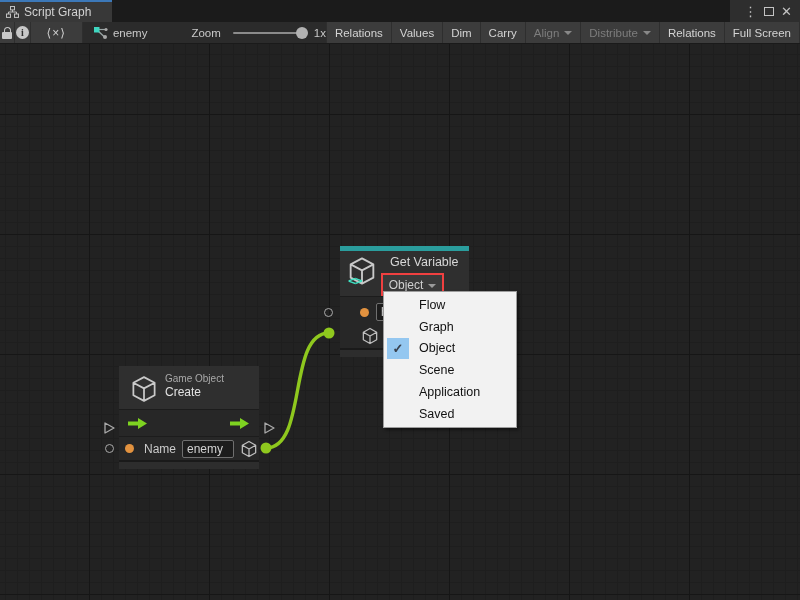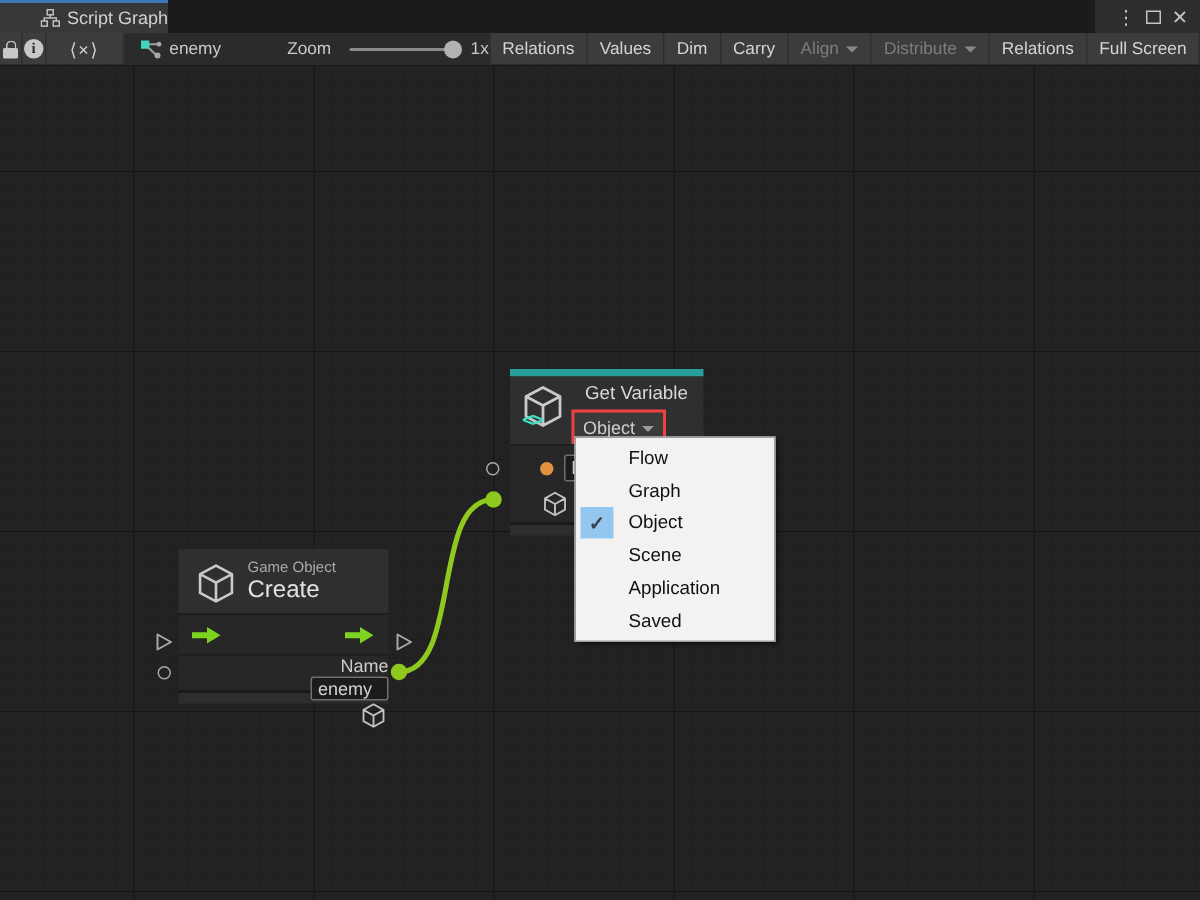--- a/index.html
+++ b/index.html
@@ -3,21 +3,21 @@
 <meta charset="utf-8">
 <style>
   * { margin:0; padding:0; box-sizing:border-box; }
   html,body { width:800px; height:600px; overflow:hidden; background:#222; }
   body { font-family:"Liberation Sans", sans-serif; -webkit-font-smoothing:antialiased; }
   #window { position:relative; width:800px; height:600px; background:#222; overflow:hidden; }
 
   
   .tabbar { position:absolute; left:0; top:0; width:800px; height:22px; background:#1b1b1b; }
   .tab { position:absolute; left:0; top:0; height:22px; width:112px; background:#383838;
-         border-top:2px solid #3c78b8; display:flex; align-items:center; padding-left:6px; gap:5px;justify-content:flex-end; }
+         border-top:2px solid #3c78b8; display:flex; align-items:center; padding-left:6px; gap:5px; }
   .tab-label { color:#d2d2d2; font-size:12px; }
   .win-controls { position:absolute; right:0; top:0; height:22px; width:70px; background:#2e2e2e;
                   display:flex; align-items:center; justify-content:flex-end; gap:7px; padding-right:8px; }
   .wc { color:#c4c4c4; font-size:13px; line-height:1; cursor:default; }
   .wc-max { width:10px; height:9px; border:1.5px solid #c4c4c4; display:inline-block; }
 
   
   .toolbar { position:absolute; left:0; top:22px; width:800px; height:22px; background:#3c3c3c;
              border-bottom:1px solid #1a1a1a; display:flex; align-items:stretch; color:#d4d4d4; font-size:11.5px; }
   .tb-btn { display:flex; align-items:center; justify-content:center; padding:0 8px;
@@ -59,24 +59,24 @@
   .node { position:absolute; z-index:2; }
   .node-header { background:#2f2f2f; position:relative; }
   .node-section { background:#272727; border-top:1px solid #1c1c1c; position:relative; }
   .node-footer { background:#2d2d2d; border-top:2px solid #1a1a1a; }
 
   
   #create-node { left:119px; top:322px; width:140px; }
   #create-node .node-header { height:43px; }
   .create-texts { position:absolute; left:46px; top:7px; }
   .create-cat { color:#a9a9a9; font-size:10px; }
-  .create-title { color:#e2e2e2; font-size:16px; margin-top:1px; }
+  .create-title { color:#e2e2e2; font-size:12px; margin-top:1px; }
   .cube-lg { position:absolute; left:10px; top:8px; }
   .row-flow { height:27px; }
-  .row-name { height:24px; display:flex; align-items:flex-end;flex-direction:column; }
+  .row-name { height:24px; display:flex; align-items:center; }
   .arrow-left { position:absolute; left:8px; top:7px; }
   .arrow-right { position:absolute; right:8px; top:7px; }
   .port-dot-orange { width:9px; height:9px; border-radius:50%; background:#e2923f; margin-left:6px; }
   .name-label { color:#cbcbcb; font-size:12px; margin-left:10px; }
   .value-field { background:#1c1c1c; border:1px solid #6f6f6f; border-radius:2px; color:#d2d2d2;
                  font-size:12px; height:18px; width:52px; padding:0 4px; margin-left:6px;
                  font-family:"Liberation Sans", sans-serif; outline:none; }
   .cube-sm { margin-left:5px; flex:none; }
 
   

